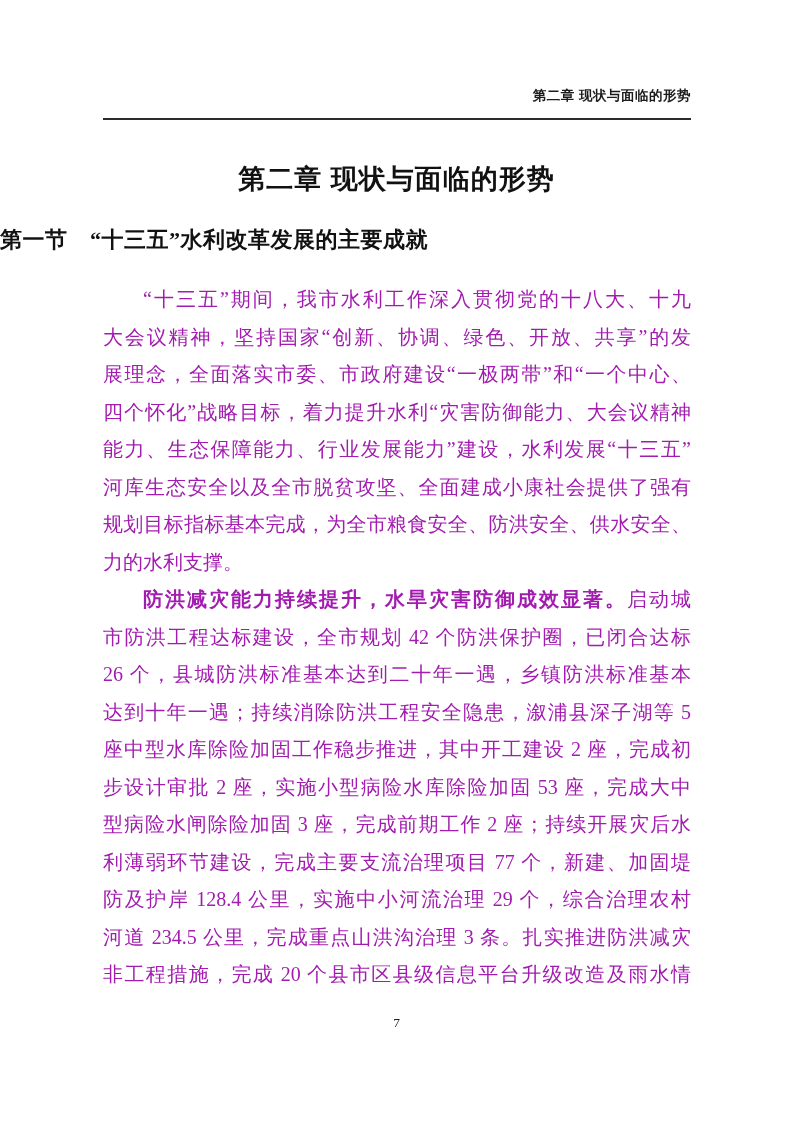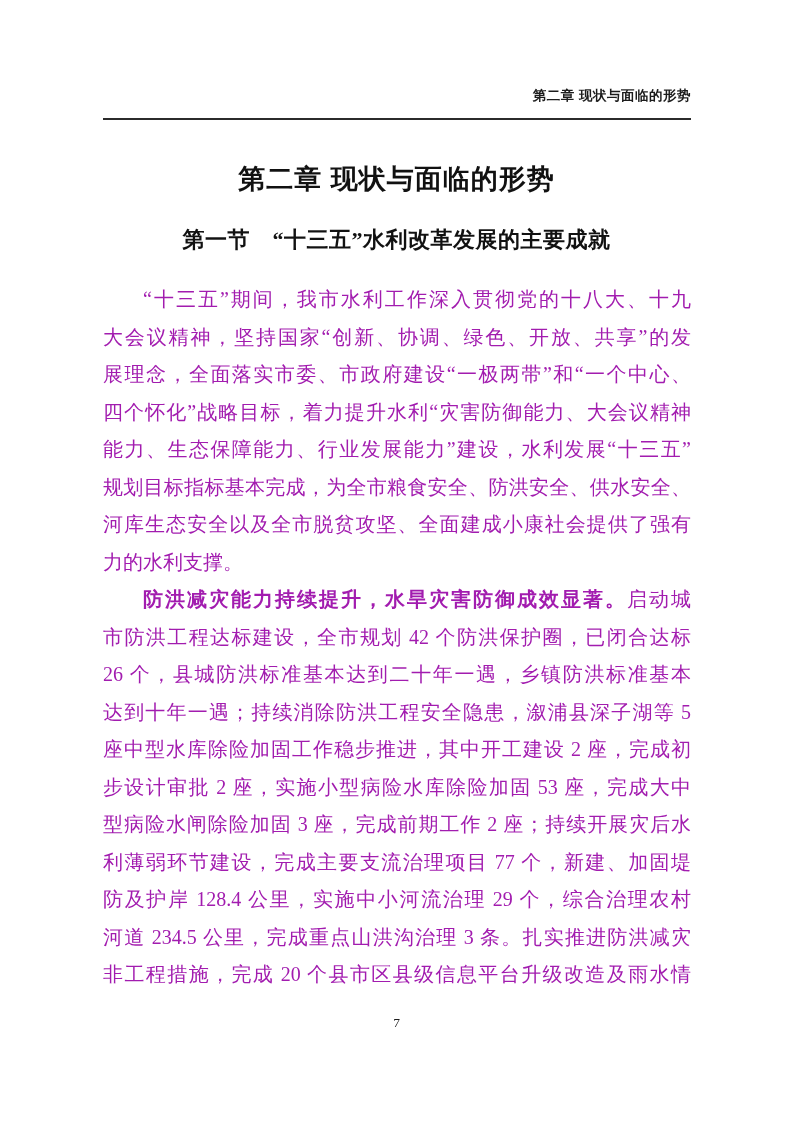--- a/index.html
+++ b/index.html
@@ -47,21 +47,20 @@
     font-size: 27px;
     letter-spacing: 1px;
     color: #111111;
     margin: 0;
   }
   .section-title {
     position: absolute;
     left: 0;
     top: 225px;
     width: 793px;
-    text-align: center;
     font-family: "Liberation Serif", serif;
     font-weight: bold;
     font-size: 22px;
     letter-spacing: 0.5px;
     color: #111111;
     margin: 0;
   }
   .body-text {
     position: absolute;
     left: 103px;
@@ -104,22 +103,22 @@
 
   <h2 class="section-title">第一节　“十三五”水利改革发展的主要成就</h2>
 
   <div class="body-text">
       <div class="para">
         <div class="line first"><span>“十三五”期间，我市水利工作深入贯彻党的十八大、十九</span></div>
         <div class="line"><span>大会议精神，坚持国家“创新、协调、绿色、开放、共享”的发</span></div>
         <div class="line"><span>展理念，全面落实市委、市政府建设“一极两带”和“一个中心、</span></div>
         <div class="line"><span>四个怀化”战略目标，着力提升水利“灾害防御能力、大会议精神</span></div>
         <div class="line"><span>能力、生态保障能力、行业发展能力”建设，水利发展“十三五”</span></div>
+        <div class="line"><span>河库生态安全以及全市脱贫攻坚、全面建成小康社会提供了强有</span></div>
         <div class="line"><span>规划目标指标基本完成，为全市粮食安全、防洪安全、供水安全、</span></div>
-        <div class="line"><span>河库生态安全以及全市脱贫攻坚、全面建成小康社会提供了强有</span></div>
         <div class="line align-left-last"><span>力的水利支撑。</span></div>
       </div>
       <div class="para">
         <div class="line first"><span class="bold-lead">防洪减灾能力持续提升，水旱灾害防御成效显著。</span><span>启动城</span></div>
         <div class="line"><span>市防洪工程达标建设，全市规划 42 个防洪保护圈，已闭合达标</span></div>
         <div class="line"><span>26 个，县城防洪标准基本达到二十年一遇，乡镇防洪标准基本</span></div>
         <div class="line"><span>达到十年一遇；持续消除防洪工程安全隐患，溆浦县深子湖等 5</span></div>
         <div class="line"><span>座中型水库除险加固工作稳步推进，其中开工建设 2 座，完成初</span></div>
         <div class="line"><span>步设计审批 2 座，实施小型病险水库除险加固 53 座，完成大中</span></div>
         <div class="line"><span>型病险水闸除险加固 3 座，完成前期工作 2 座；持续开展灾后水</span></div>

